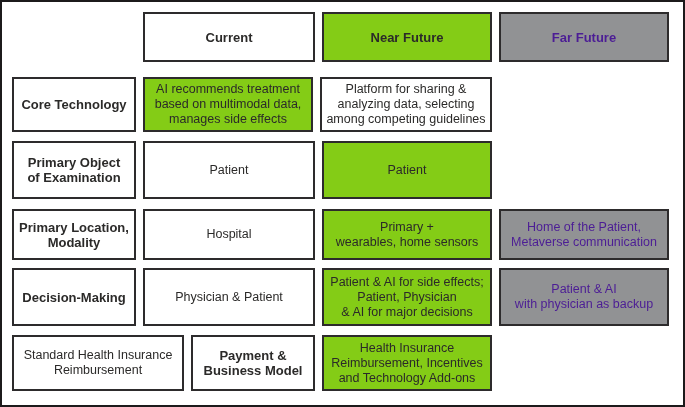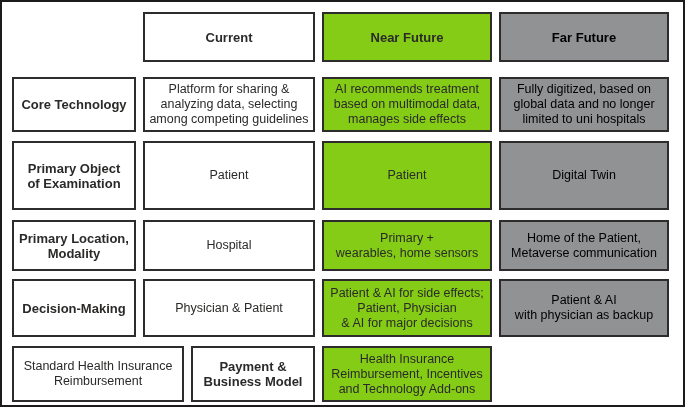--- a/index.html
+++ b/index.html
@@ -14,21 +14,21 @@
     font-family: "Liberation Sans", "DejaVu Sans", sans-serif;
     color: #2b2a29;
   }
   .row {
     display: flex;
     column-gap: 7px;
     align-items: stretch;
   }
   .row-header    { height: 50px; margin-bottom: 15px; }
   .row-r0        { height: 55px; margin-bottom: 9px; }
-  .row-r1        { height: 69px; margin-bottom: 10px; }
+  .row-r1        { height: 58px; margin-bottom: 10px; }
   .row-r2        { height: 51px; margin-bottom: 8px; }
   .row-r3        { height: 58px; margin-bottom: 9px; }
   .row-r4        { height: 56px; }
   .col-label     { width: 124px; flex: 0 0 124px; }
   .col-current   { width: 172px; flex: 0 0 172px; }
   .col-near      { width: 170px; flex: 0 0 170px; }
   .col-far       { width: 170px; flex: 0 0 170px; }
   .box {
     box-sizing: border-box;
     border: 2px solid #2d2b2c;
@@ -41,57 +41,53 @@
     font-size: 12.5px;
     line-height: 15px;
     padding: 2px 3px;
   }
   .spacer { border: none; background: transparent; }
   .hdr {
     font-weight: bold;
     font-size: 13px;
   }
   .bg-light { background: #84cc16; }
-  .bg-dark  { background: #919294; color: #000000; }
+  .bg-dark  { background: #919294; color: #4c1d95; }
   .lbl {
     font-weight: bold;
     font-size: 13px;
   }
 </style>
 </head>
 <body>
 
 <div class="frame">
 
   <div class="row row-header">
     <div class="box spacer col-label"></div>
     <div class="box hdr col-current">Current</div>
     <div class="box hdr bg-light col-near">Near Future</div>
     <div class="box hdr bg-dark col-far">Far Future</div>
   </div>
 
   <div class="row row-r0">
     <div class="box lbl col-label">Core Technology</div>
+    <div class="box bg-light col-near">AI recommends treatment
+based on multimodal data,
+manages side effects</div>
     <div class="box col-current">Platform for sharing &amp;
 analyzing data, selecting
 among competing guidelines</div>
-    <div class="box bg-light col-near">AI recommends treatment
-based on multimodal data,
-manages side effects</div>
-    <div class="box bg-dark col-far">Fully digitized, based on
-global data and no longer
-limited to uni hospitals</div>
   </div>
 
   <div class="row row-r1">
     <div class="box lbl col-label">Primary Object
 of Examination</div>
     <div class="box col-current">Patient</div>
     <div class="box bg-light col-near">Patient</div>
-    <div class="box bg-dark col-far">Digital Twin</div>
   </div>
 
   <div class="row row-r2">
     <div class="box lbl col-label">Primary Location,
 Modality</div>
     <div class="box col-current">Hospital</div>
     <div class="box bg-light col-near">Primary +
 wearables, home sensors</div>
     <div class="box bg-dark col-far">Home of the Patient,
 Metaverse communication</div>

